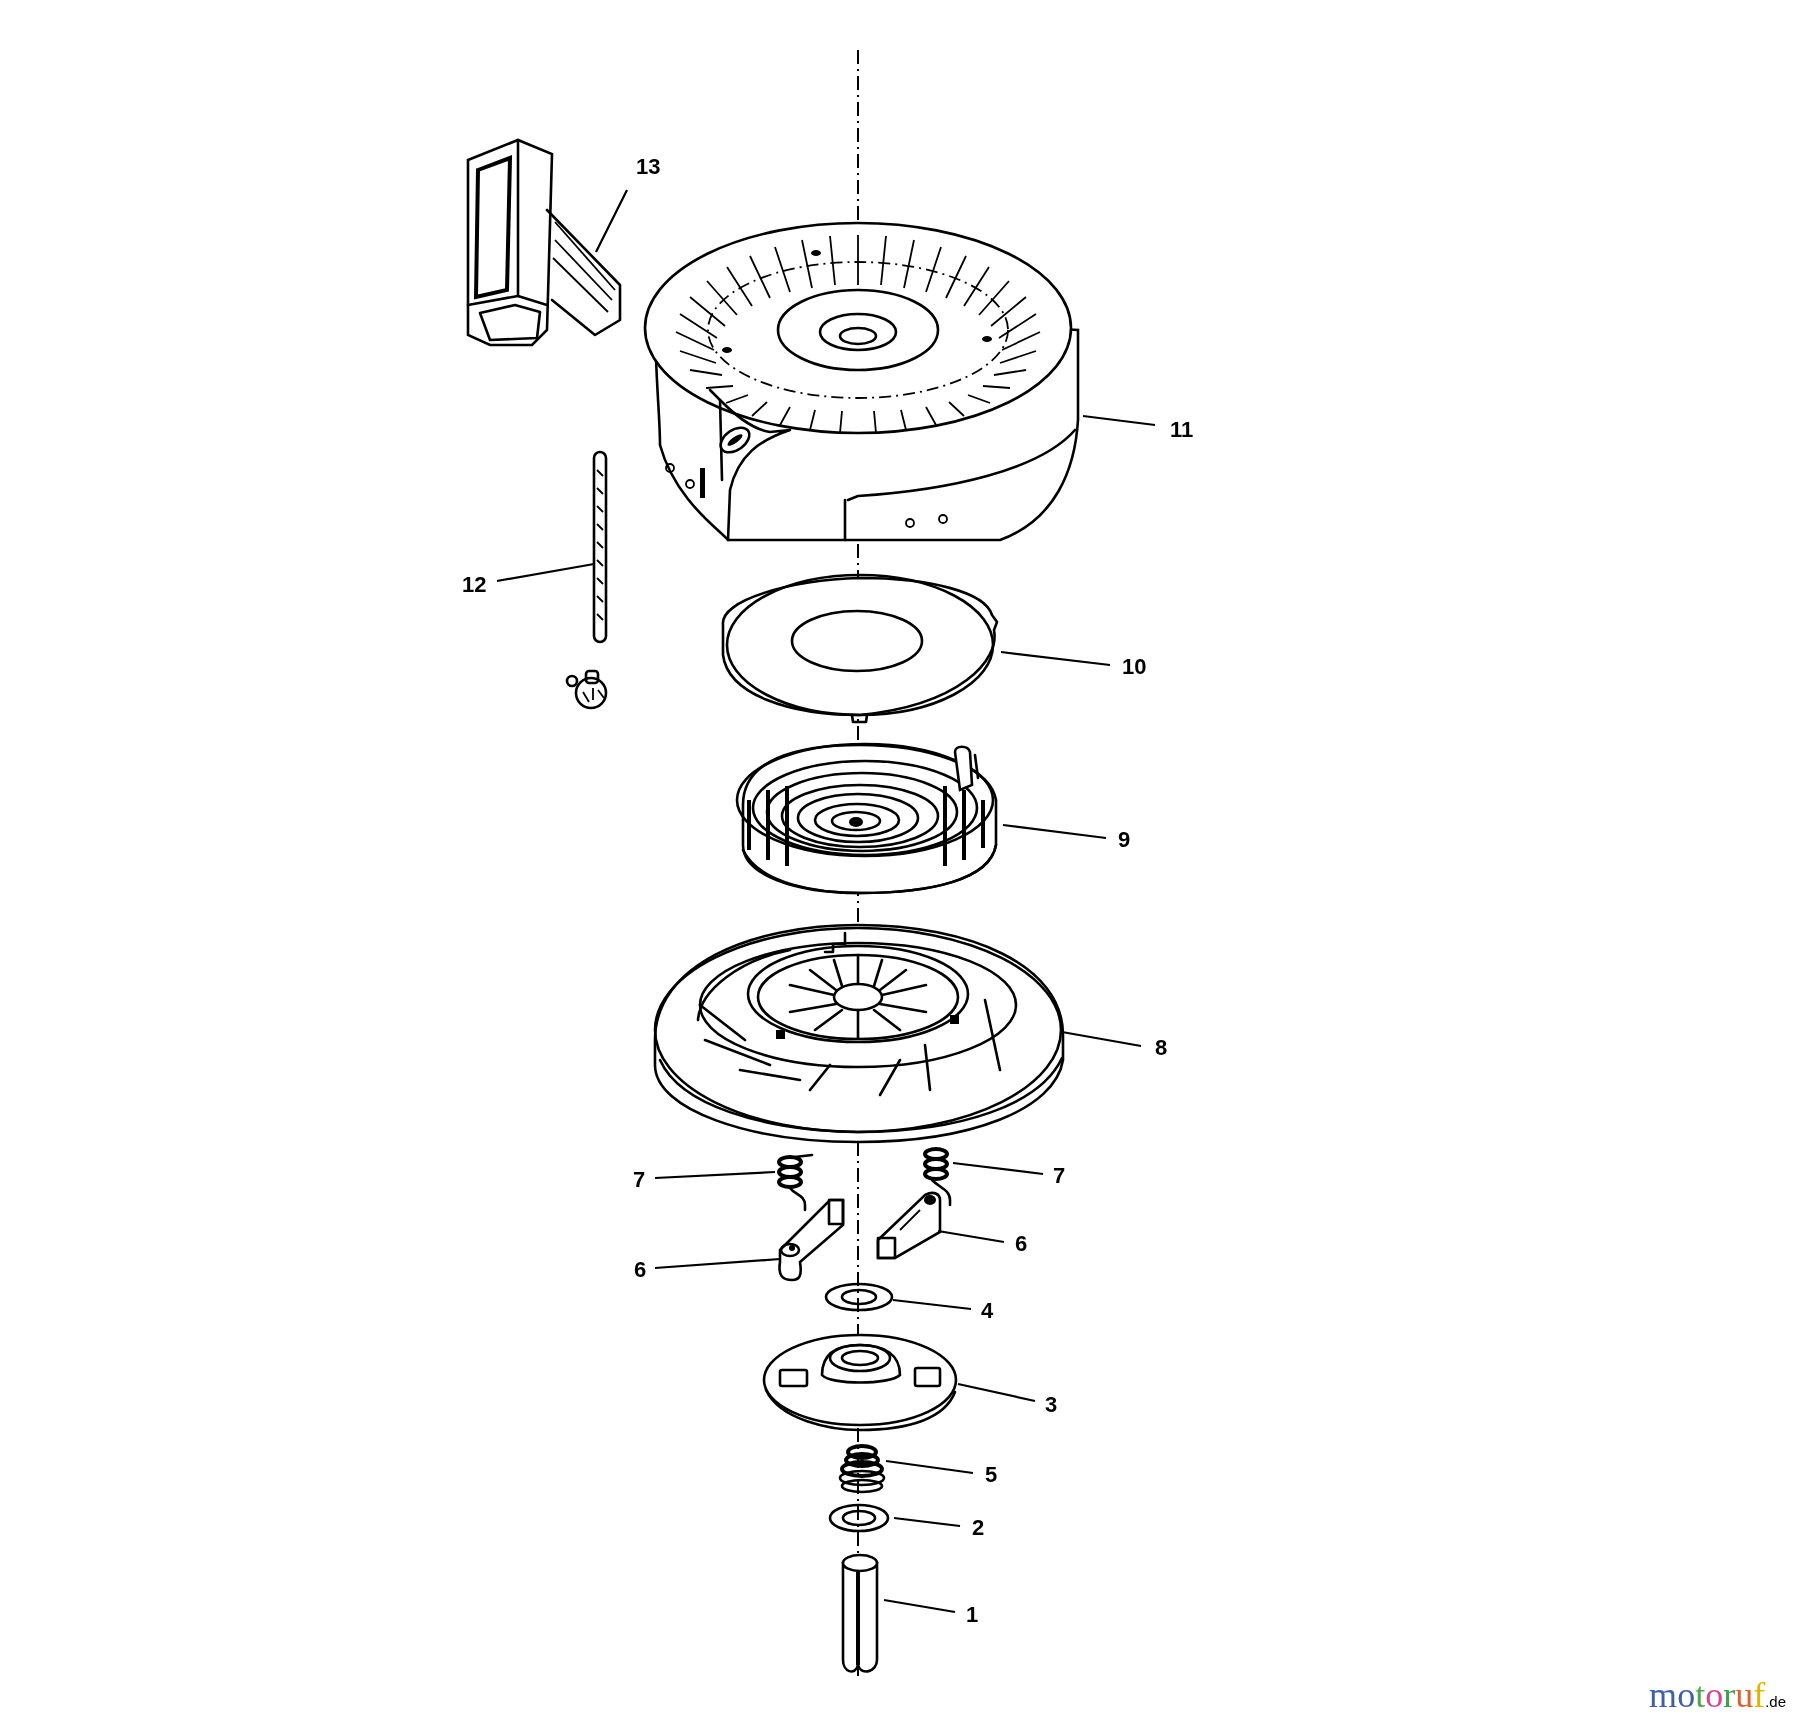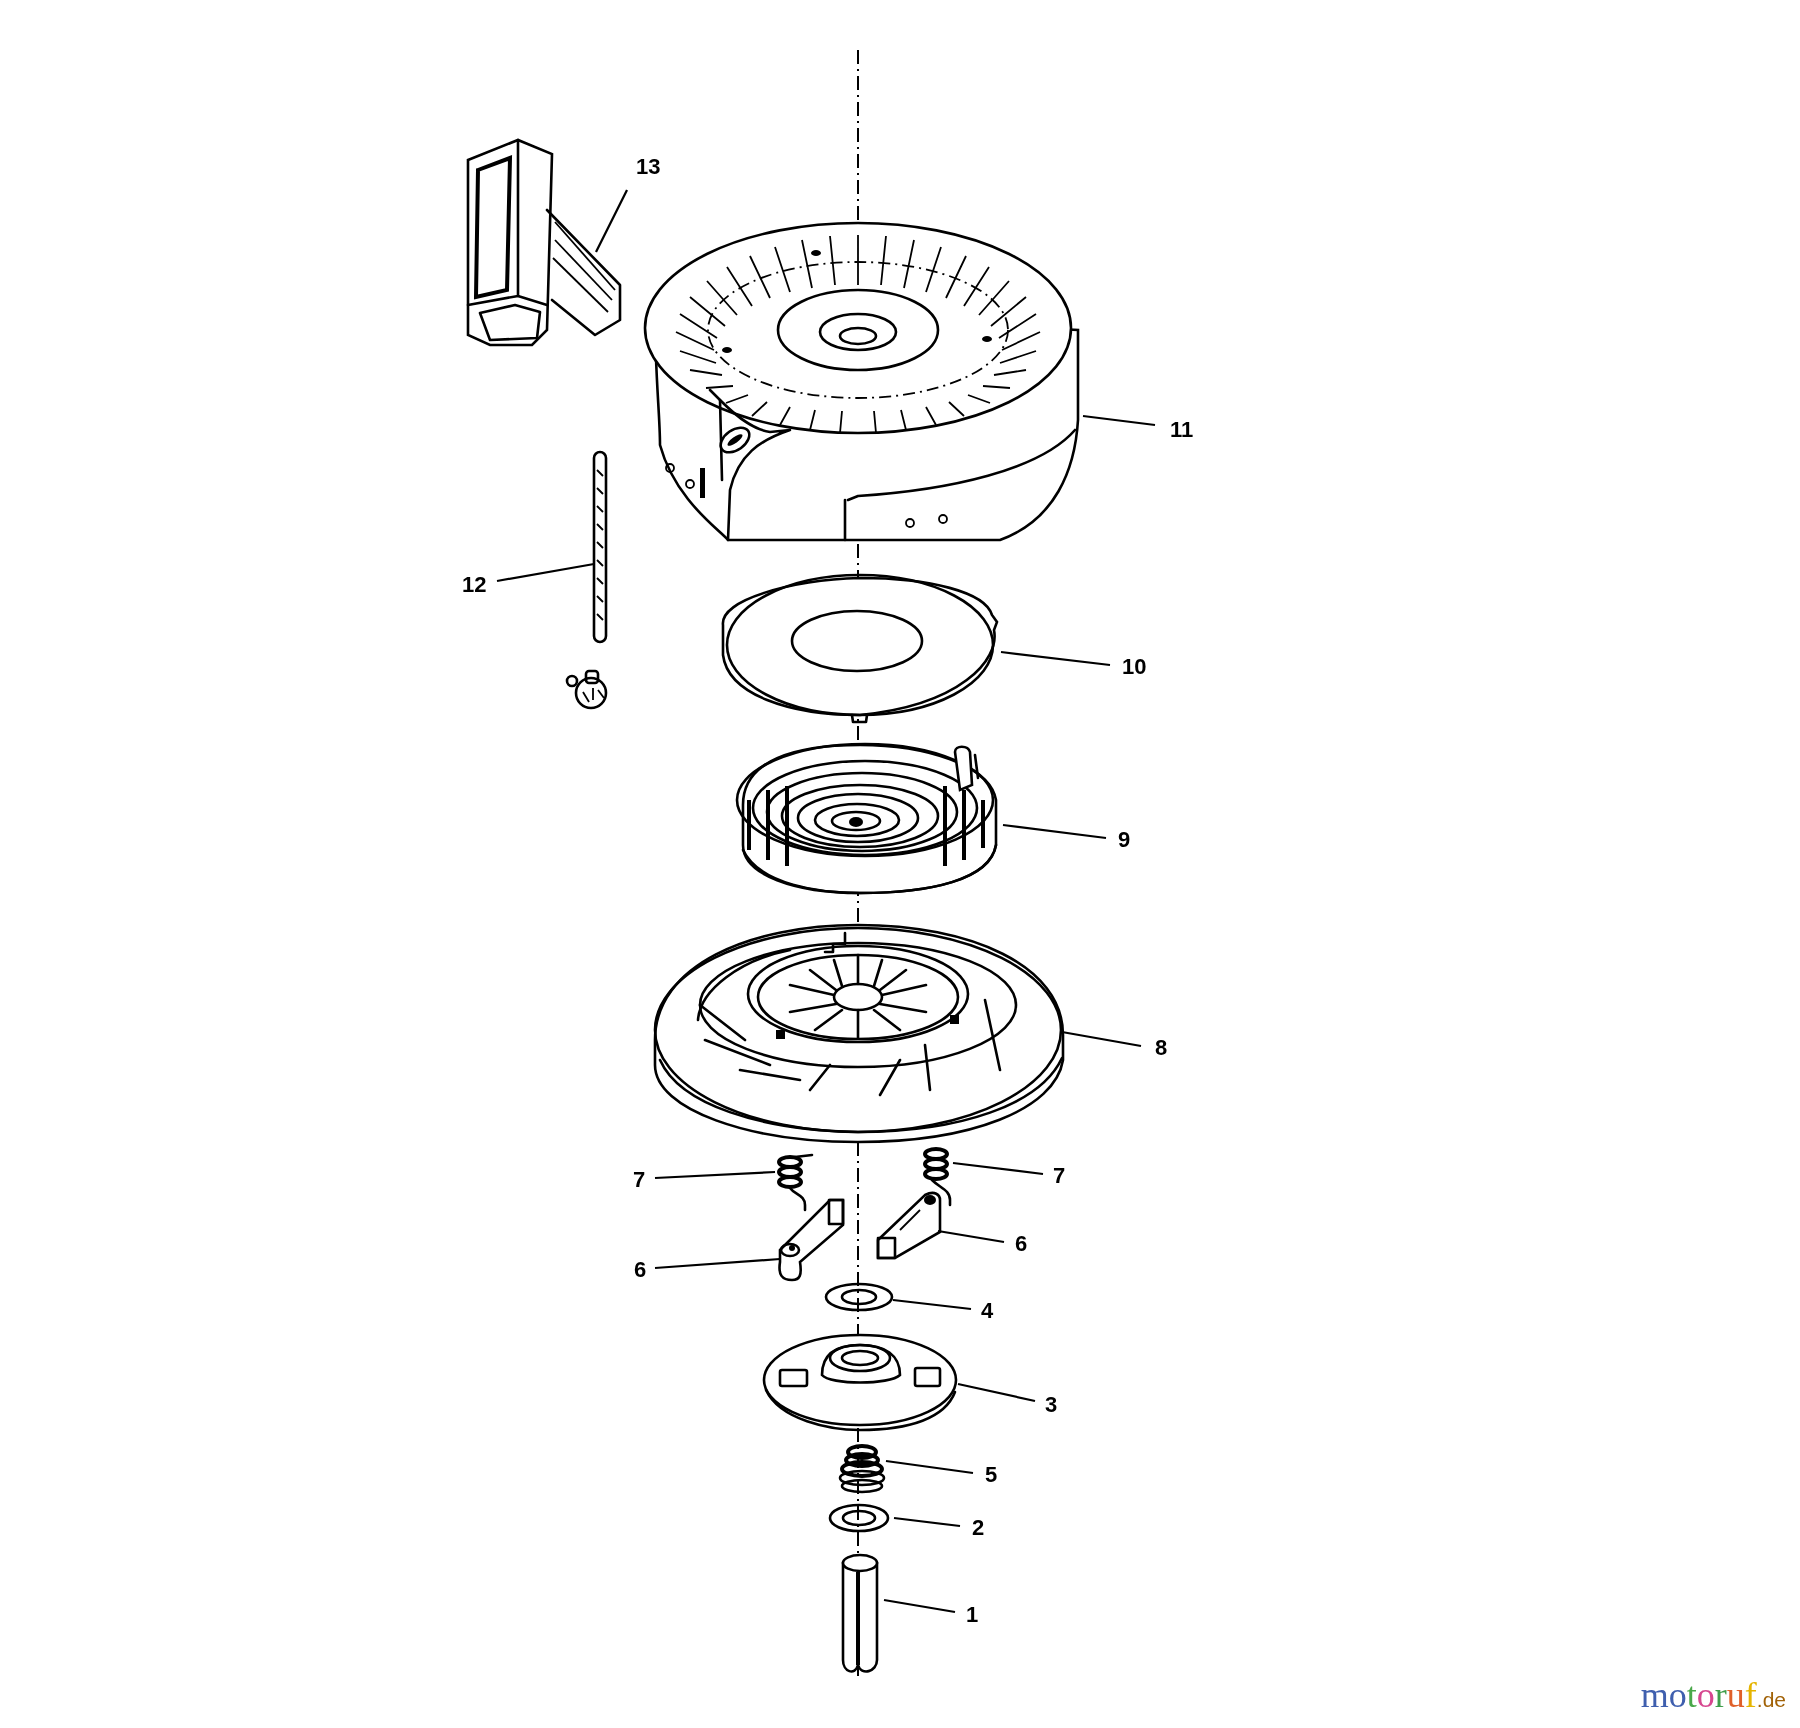--- a/index.html
+++ b/index.html
@@ -10,21 +10,21 @@
                    font-size: 22px; fill: #000; }
   .ln { fill: none; stroke: #000; stroke-width: 2.6; stroke-linejoin: round; stroke-linecap: round; }
   .thin { fill: none; stroke: #000; stroke-width: 1.8; }
   .thick { fill: none; stroke: #000; stroke-width: 4; }
   .fillw { fill: #fff; stroke: #000; stroke-width: 2.6; }
   .fillb { fill: #000; }
   .axis { stroke: #000; stroke-width: 2; stroke-dasharray: 14 5 2 5; fill: none; }
   .leader { stroke: #000; stroke-width: 2.2; fill: none; }
   #watermark { position: absolute; right: 14px; bottom: 12px;
                font-family: "Liberation Serif", serif; font-size: 36px; letter-spacing: 0px; }
-  #watermark .tld { font-family: "Liberation Sans", sans-serif; font-size: 21px; color: #a16207; }
+  #watermark .tld { font-family: "Liberation Sans", sans-serif; font-size: 15px; color: #000000; }
 </style>
 </head>
 <body>
 
 <svg id="diagram" width="1800" height="1728" viewBox="0 0 1800 1728" xmlns="http://www.w3.org/2000/svg">
 
   <line id="center-axis" class="axis" x1="858" y1="50" x2="858" y2="1680"></line>
 
   <g>
     <path class="fillw" d="M468,160 L518,140 L552,154 L547,330 L532,345 L490,345 L468,335 Z"></path>

